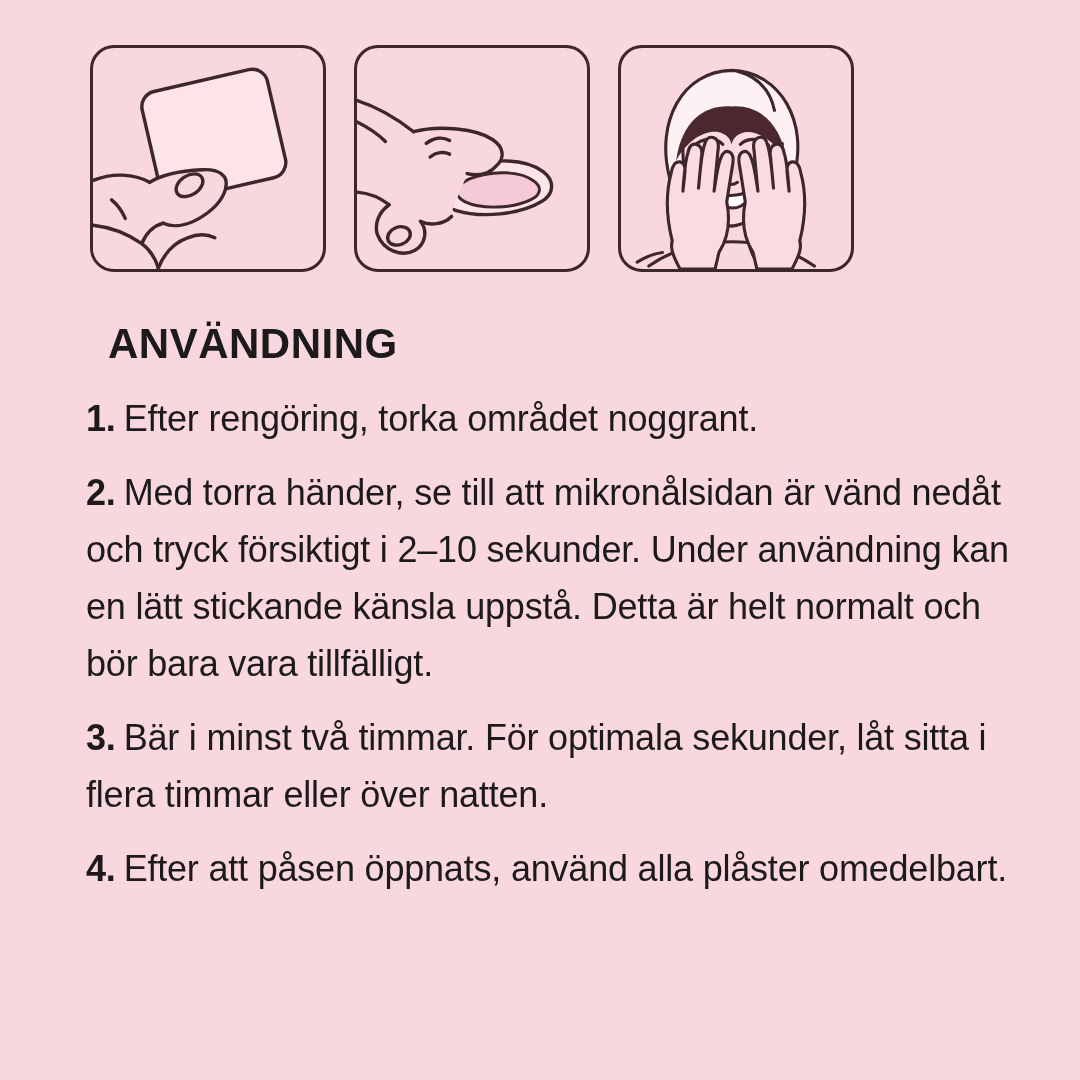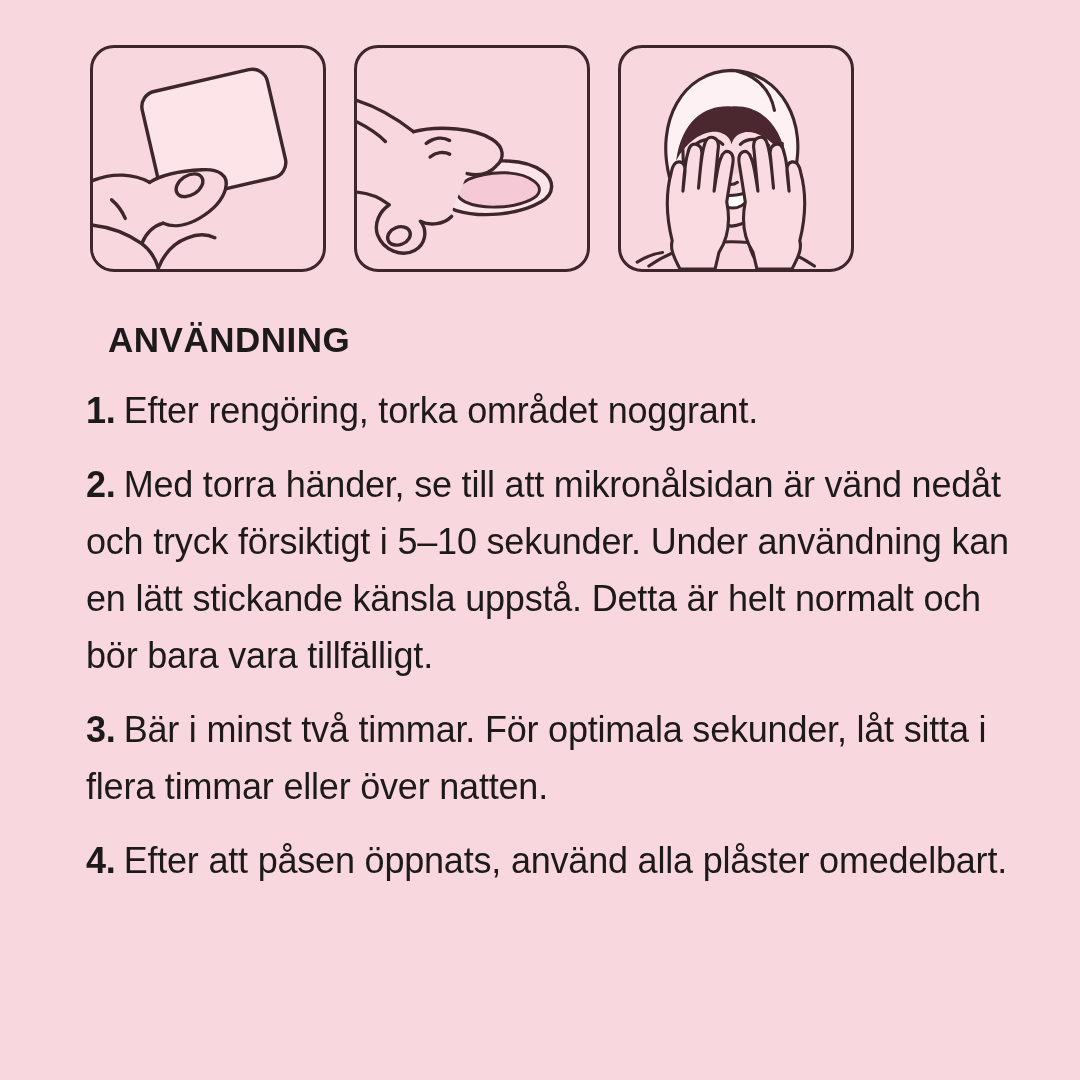--- a/index.html
+++ b/index.html
@@ -33,21 +33,21 @@
     border-radius:24px;
     box-sizing:border-box;
     overflow:hidden;
     margin:0;
   }
   .panel svg{width:100%;height:100%;display:block;}
   .content{
     position:absolute;left:86px;top:320px;width:940px;
   }
   h1{
-    font-size:35px;font-weight:800;letter-spacing:.5px;
+    font-size:42px;font-weight:800;letter-spacing:.5px;
     margin:0 0 22px 22px;color:var(--text);
   }
   .step{
     font-size:36px;line-height:57px;letter-spacing:-.2px;
     margin:16px 0 17px 0;font-weight:400;
   }
   .step b{font-weight:700;margin-right:8px;}
   .ln{fill:none;stroke:var(--outline);stroke-width:3.5;stroke-linecap:round;stroke-linejoin:round;}
   .ln32{fill:none;stroke:var(--outline);stroke-width:3.2;stroke-linecap:round;stroke-linejoin:round;}
 </style>
@@ -115,21 +115,21 @@
 
 </div>
 
 <div class="content">
   <h1>ANVÄNDNING</h1>
 
   <p class="step">
     <b>1.</b><span>Efter rengöring, torka området noggrant.</span>
   </p>
   <p class="step">
-    <b>2.</b><span>Med torra händer, se till att mikronålsidan är vänd nedåt och tryck försiktigt i 5–10 sekunder. Under användning kan en lätt stickande känsla uppstå. Detta är helt normalt och bör bara vara tillfälligt.</span>
+    <b>2.</b><span>Med torra händer, se till att mikronålsidan är vänd nedåt och tryck försiktigt i 2–10 sekunder. Under användning kan en lätt stickande känsla uppstå. Detta är helt normalt och bör bara vara tillfälligt.</span>
   </p>
   <p class="step">
     <b>3.</b><span>Bär i minst två timmar. För optimala sekunder, låt sitta i flera timmar eller över natten.</span>
   </p>
   <p class="step">
     <b>4.</b><span>Efter att påsen öppnats, använd alla plåster omedelbart.</span>
   </p>
 </div>
 
 </body></html>

